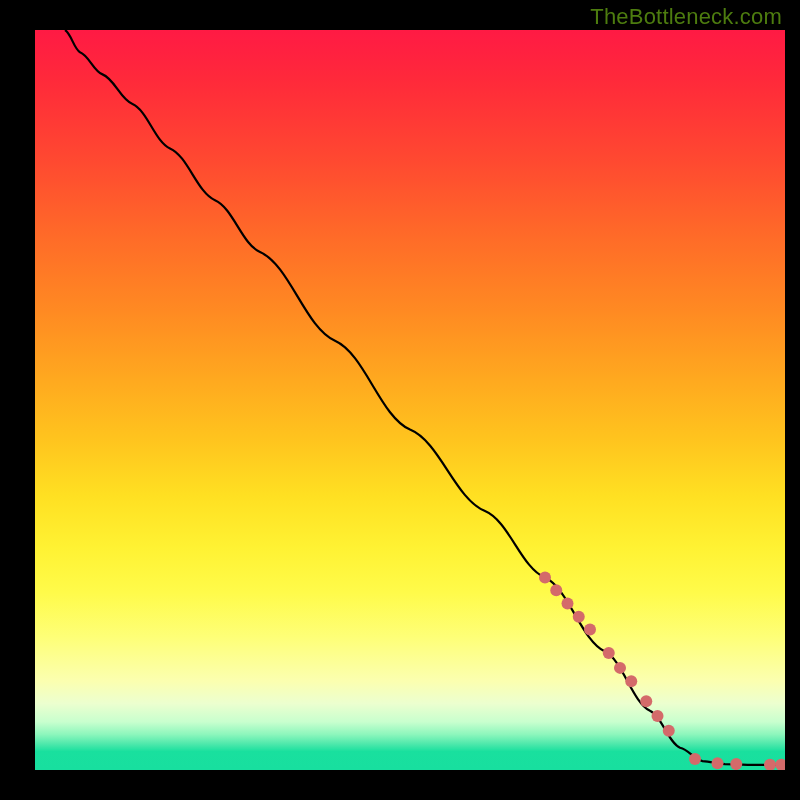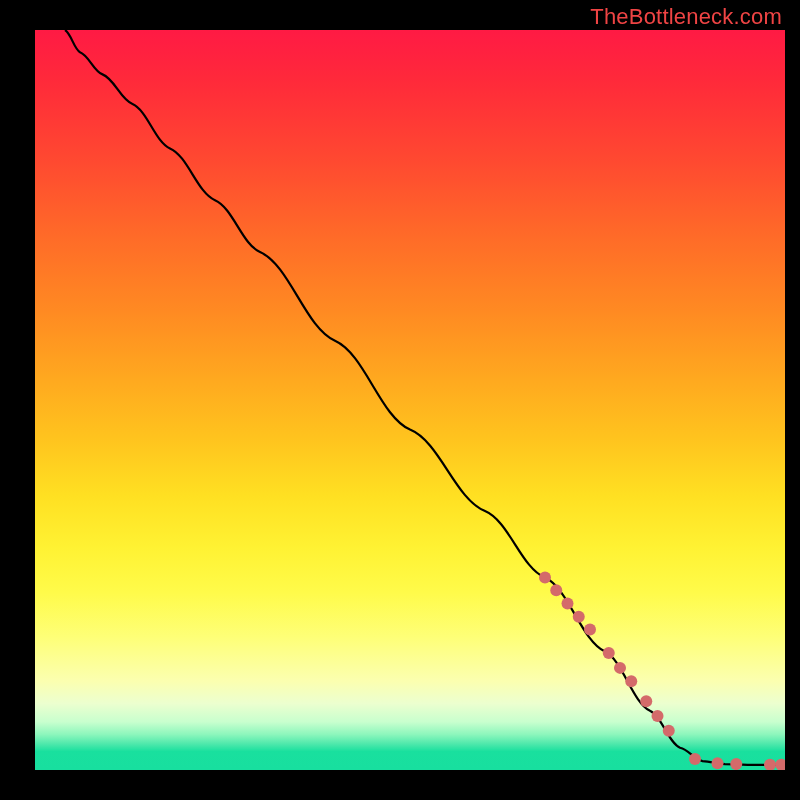--- a/index.html
+++ b/index.html
@@ -8,21 +8,21 @@
     height: 800px;
     background: #000;
     position: relative;
     font-family: Arial, Helvetica, sans-serif;
     overflow: hidden;
   }
   .attribution {
     position: absolute;
     top: 4px;
     right: 18px;
-    color: #ef4444;
+    color: #4d7c0f;
     font-size: 22px;
     font-weight: 400;
     letter-spacing: 0.2px;
   }
   .plot-area {
     position: absolute;
     left: 35px;
     top: 30px;
     width: 750px;
     height: 740px;

